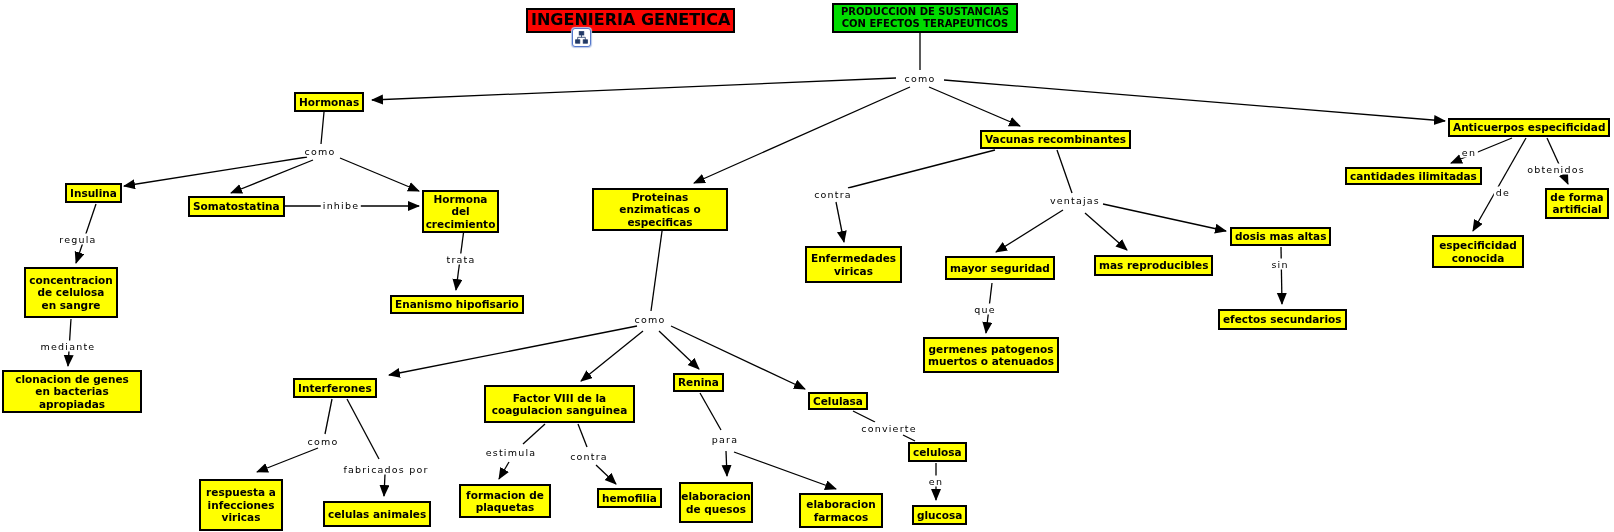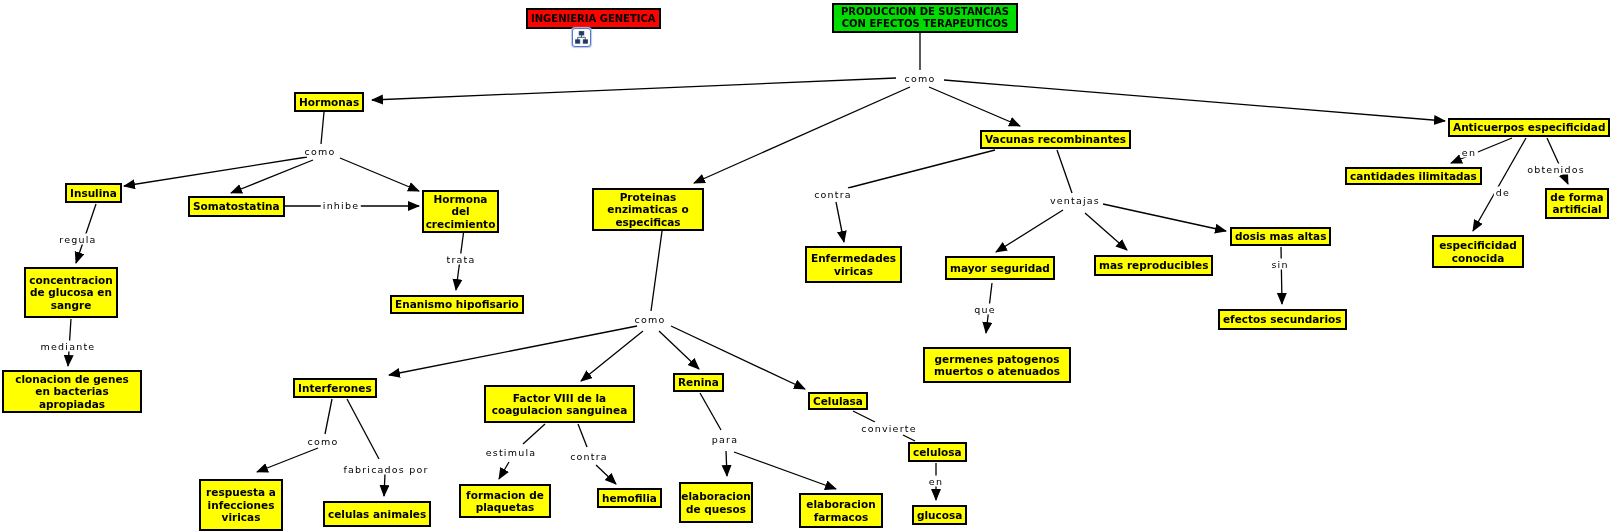--- a/index.html
+++ b/index.html
@@ -5,21 +5,21 @@
   html,body{margin:0;padding:0;background:#ffffff;}
   .canvas{position:relative;width:1614px;height:532px;background:#ffffff;overflow:hidden;
           font-family:"DejaVu Sans","Liberation Sans",sans-serif;}
   svg.wires{position:absolute;left:0;top:0;width:1614px;height:532px;}
   .node{position:absolute;box-sizing:border-box;display:flex;align-items:center;justify-content:center;
         text-align:center;background:#ffff00;border:2px solid #000;color:#000;
         font-weight:bold;font-size:10.5px;line-height:1.18;padding:1px 3px;}
   .node.nw{white-space:nowrap;}
   .node.red{background:#fb0400;}
   .node.green{background:#00dc00;font-size:10px;}
-  .node.title{font-size:10px;}
+  .node.title{font-size:16px;}
   .lbl{position:absolute;transform:translate(-50%,-50%);background:#ffffff;color:#000;
        font-size:9.5px;letter-spacing:1.2px;white-space:nowrap;padding:0 2px;font-weight:normal;}
   .res-icon{position:absolute;width:17px;height:17px;border:1px solid #5577cc;border-radius:3px;
             background:#fff;display:flex;align-items:center;justify-content:center;
             box-shadow:0 0 1px 1px #b9c9e8;}
 </style>
 </head>
 <body>
 
 <div class="canvas">
@@ -89,44 +89,44 @@
         <path d="M6.5 4v2.3 M2.7 8.8V6.3h7.6v2.5" fill="none"></path>
       </g>
     </svg>
   </div>
   <div class="node green" style="left:832px;top:3px;width:186px;min-height:30px">PRODUCCION DE SUSTANCIAS CON EFECTOS TERAPEUTICOS</div>
 
   <div class="node nw" style="left:294px;top:92px;min-height:20px">Hormonas</div>
   <div class="node nw" style="left:65px;top:183px;min-height:20px">Insulina</div>
   <div class="node nw" style="left:188px;top:196px;min-height:21px">Somatostatina</div>
   <div class="node" style="left:422px;top:190px;width:77px;min-height:38px">Hormona del crecimiento</div>
-  <div class="node" style="left:24px;top:267px;width:94px;min-height:51px">concentracion de glucosa en sangre</div>
+  <div class="node" style="left:24px;top:267px;width:94px;min-height:51px">concentracion de celulosa en sangre</div>
   <div class="node" style="left:2px;top:370px;width:140px;min-height:31px">clonacion de genes en bacterias apropiadas</div>
   <div class="node nw" style="left:390px;top:295px;min-height:19px">Enanismo hipofisario</div>
 
-  <div class="node" style="left:592px;top:188px;width:112px;min-height:35px">Proteinas enzimaticas o especificas</div>
+  <div class="node" style="left:592px;top:188px;width:136px;min-height:35px">Proteinas enzimaticas o especificas</div>
   <div class="node nw" style="left:293px;top:378px;min-height:20px">Interferones</div>
   <div class="node" style="left:484px;top:385px;width:151px;min-height:38px">Factor VIII de la coagulacion sanguinea</div>
   <div class="node nw" style="left:673px;top:373px;min-height:19px">Renina</div>
   <div class="node nw" style="left:808px;top:392px;min-height:18px">Celulasa</div>
   <div class="node" style="left:199px;top:479px;width:84px;min-height:52px">respuesta a infecciones viricas</div>
   <div class="node nw" style="left:323px;top:501px;min-height:26px">celulas animales</div>
   <div class="node" style="left:459px;top:484px;width:92px;min-height:34px">formacion de plaquetas</div>
   <div class="node nw" style="left:597px;top:488px;min-height:20px">hemofilia</div>
   <div class="node" style="left:679px;top:482px;width:74px;min-height:41px">elaboracion de quesos</div>
   <div class="node" style="left:799px;top:493px;width:84px;min-height:35px">elaboracion farmacos</div>
   <div class="node nw" style="left:908px;top:442px;min-height:20px">celulosa</div>
   <div class="node nw" style="left:912px;top:505px;min-height:20px">glucosa</div>
 
   <div class="node nw" style="left:980px;top:130px;min-height:19px">Vacunas recombinantes</div>
   <div class="node" style="left:805px;top:246px;width:97px;min-height:37px">Enfermedades viricas</div>
   <div class="node nw" style="left:945px;top:256px;min-height:24px">mayor seguridad</div>
   <div class="node nw" style="left:1094px;top:255px;min-height:21px">mas reproducibles</div>
   <div class="node nw" style="left:1230px;top:227px;min-height:19px">dosis mas altas</div>
-  <div class="node" style="left:923px;top:347px;width:148px;min-height:36px">germenes patogenos muertos o atenuados</div>
+  <div class="node" style="left:923px;top:337px;width:136px;min-height:36px">germenes patogenos muertos o atenuados</div>
   <div class="node nw" style="left:1218px;top:309px;min-height:21px">efectos secundarios</div>
 
   <div class="node nw" style="left:1448px;top:118px;min-height:19px">Anticuerpos especificidad</div>
   <div class="node nw" style="left:1345px;top:167px;min-height:18px">cantidades ilimitadas</div>
   <div class="node" style="left:1545px;top:188px;width:64px;min-height:30px">de forma artificial</div>
   <div class="node" style="left:1432px;top:235px;width:92px;min-height:33px">especificidad conocida</div>
 
   <div class="lbl" style="left:920px;top:78px">como</div>
   <div class="lbl" style="left:320px;top:151px">como</div>
   <div class="lbl" style="left:341px;top:205px">inhibe</div>

